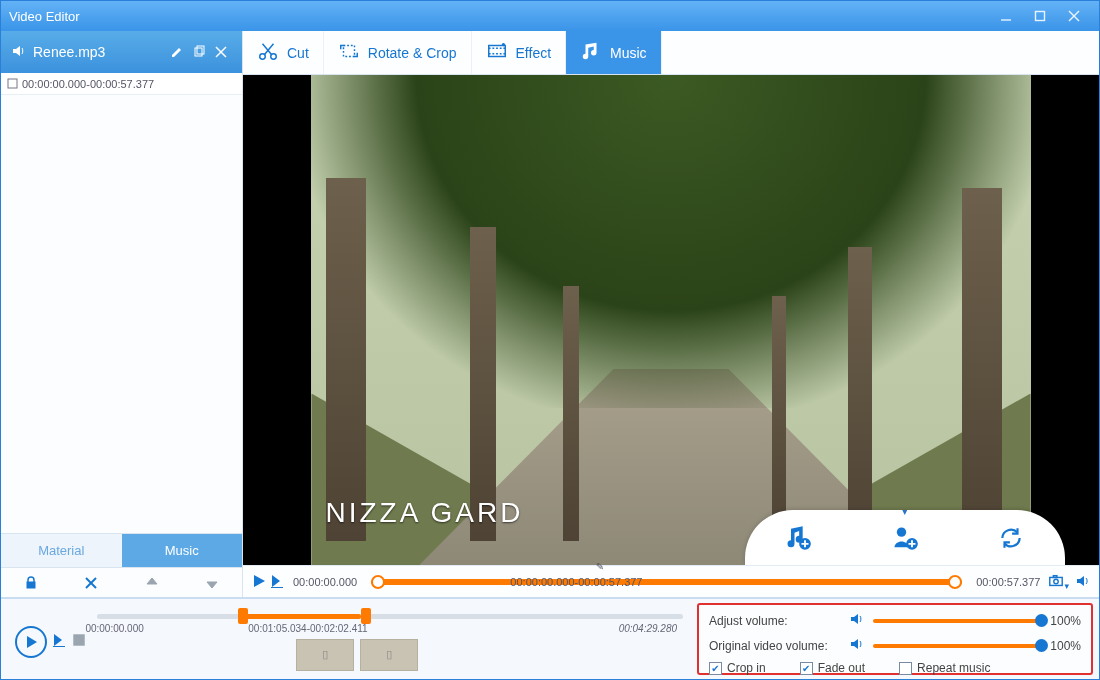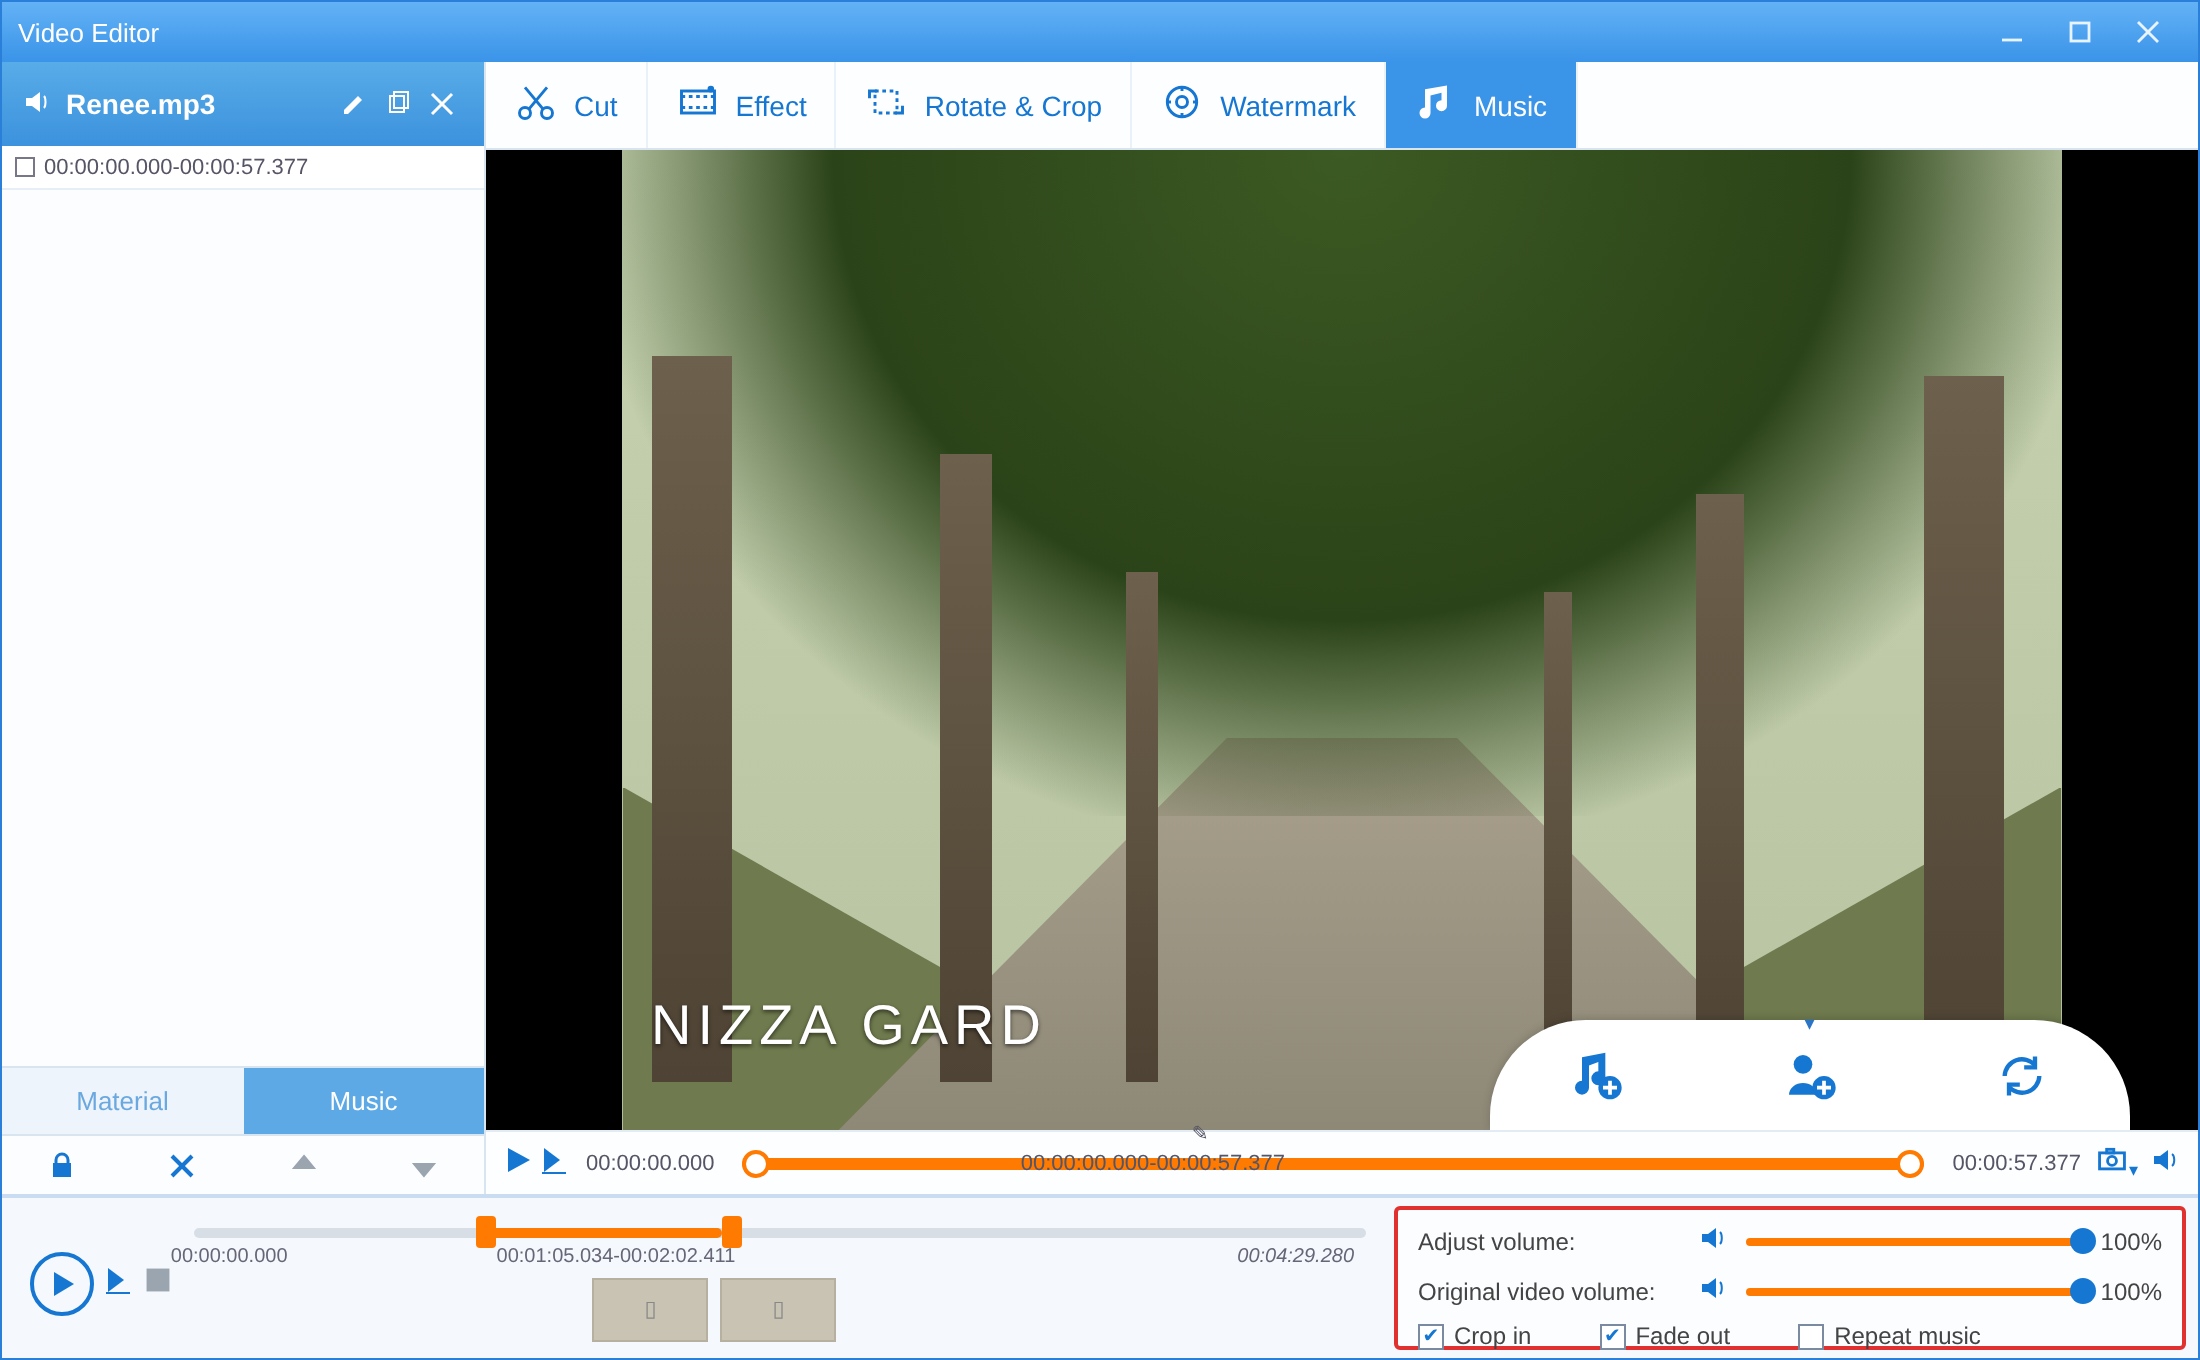--- a/index.html
+++ b/index.html
@@ -12,21 +12,21 @@
 .win-btn { width: 34px; height: 100%; display: flex; align-items: center; justify-content: center; cursor: pointer; }
 .win-btn svg { width: 12px; height: 12px; stroke: #e8f4ff; stroke-width: 1.4; fill: none; }
 
 
 .main-row { flex: 1; display: flex; min-height: 0; }
 
 
 .sidebar { width: 242px; background: #fcfdff; border-right: 1px solid #d8e4f0; display: flex; flex-direction: column; }
 .sb-header { height: 42px; background: linear-gradient(#58ace8,#3c92dd); color: #fff; display: flex; align-items: center; padding: 0 10px; font-size: 14px; }
 .sb-header .spk { margin-right: 6px; }
-.sb-header .fname { flex: 1; font-weight: bold; }
+.sb-header .fname { flex: 1; }
 .sb-header .hicon { width: 22px; display: flex; justify-content: center; cursor: pointer; }
 .sb-entry { height: 22px; background: #fff; border-bottom: 1px solid #e8eef5; font-size: 11px; color: #556; display: flex; align-items: center; padding: 0 6px; gap: 4px; }
 .sb-space { flex: 1; }
 .sb-tabs { height: 34px; display: flex; border-top: 1px solid #d8e4f0; }
 .sb-tab { flex: 1; display: flex; align-items: center; justify-content: center; font-size: 13px; cursor: pointer; }
 .sb-tab.inactive { background: #eef4fb; color: #6aa8e0; }
 .sb-tab.active { background: #5ca9e6; color: #fff; }
 .sb-tools { height: 30px; border-top: 1px solid #d8e4f0; display: flex; align-items: center; justify-content: space-around; }
 .sb-tool { width: 24px; height: 24px; display: flex; align-items: center; justify-content: center; cursor: pointer; }
 
@@ -194,40 +194,32 @@
         <div class="tool">
           <span><svg viewBox="0 0 24 24" stroke="#1677d2" fill="none" stroke-width="1.6">
                 <circle cx="6" cy="18" r="3"></circle>
                 <circle cx="18" cy="18" r="3"></circle>
                 <path d="M8 16L18 4M16 16L6 4"></path>
               </svg></span>
           <span>Cut</span>
         </div>
         <div class="tool">
           <span><svg viewBox="0 0 24 24" stroke="#1677d2" fill="none" stroke-width="1.6">
+                <rect x="6" y="6" width="12" height="12" stroke-dasharray="2 2"></rect>
+                <path d="M3 10V6h4M21 14v4h-4"></path>
+              </svg></span>
+          <span>Rotate &amp; Crop</span>
+        </div>
+        <div class="tool">
+          <span><svg viewBox="0 0 24 24" stroke="#1677d2" fill="none" stroke-width="1.6">
                 <rect x="3" y="6" width="18" height="12"></rect>
                 <path d="M3 9h18M3 15h18" stroke-dasharray="2 2"></path>
                 <circle cx="19" cy="5" r="1" fill="#1677d2"></circle>
               </svg></span>
           <span>Effect</span>
-        </div>
-        <div class="tool">
-          <span><svg viewBox="0 0 24 24" stroke="#1677d2" fill="none" stroke-width="1.6">
-                <rect x="6" y="6" width="12" height="12" stroke-dasharray="2 2"></rect>
-                <path d="M3 10V6h4M21 14v4h-4"></path>
-              </svg></span>
-          <span>Rotate &amp; Crop</span>
-        </div>
-        <div class="tool">
-          <span><svg viewBox="0 0 24 24" stroke="#1677d2" fill="none" stroke-width="1.6">
-                <circle cx="12" cy="12" r="8"></circle>
-                <circle cx="12" cy="12" r="3"></circle>
-                <path d="M4 12h2M18 12h2M12 4v2M12 18v2"></path>
-              </svg></span>
-          <span>Watermark</span>
         </div>
         <div class="tool active">
           <span><svg viewBox="0 0 24 24" fill="#fff">
                 <path d="M9 18a3 3 0 11-3-3V5l12-2v11a3 3 0 11-3-3V7L9 8.5z"></path>
               </svg></span>
           <span>Music</span>
         </div>
       </div>
 
       <div class="preview-wrap">

